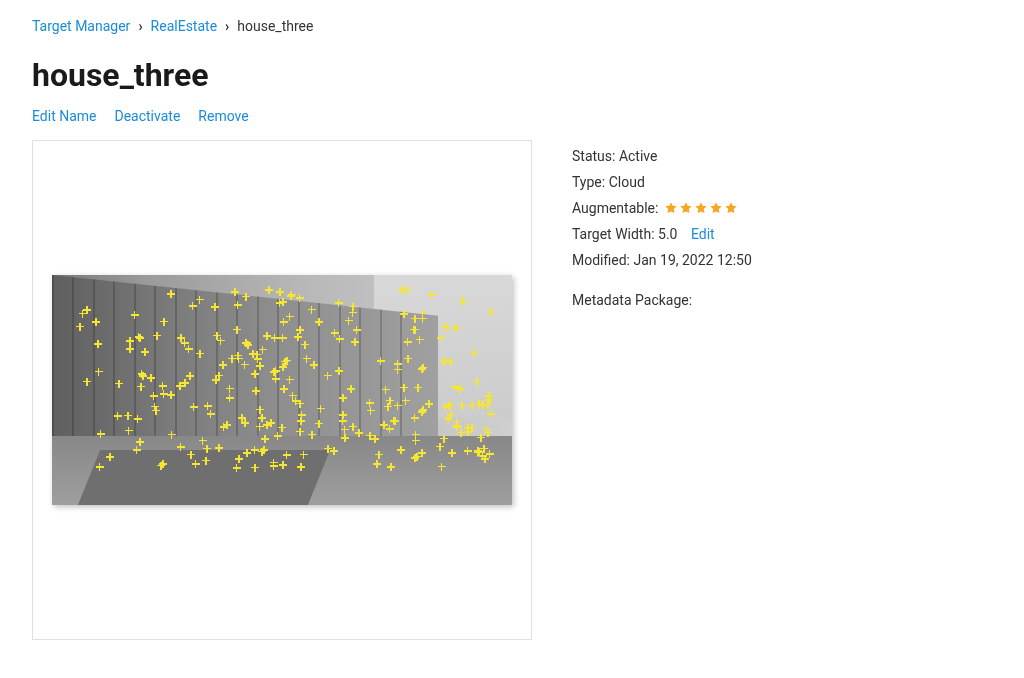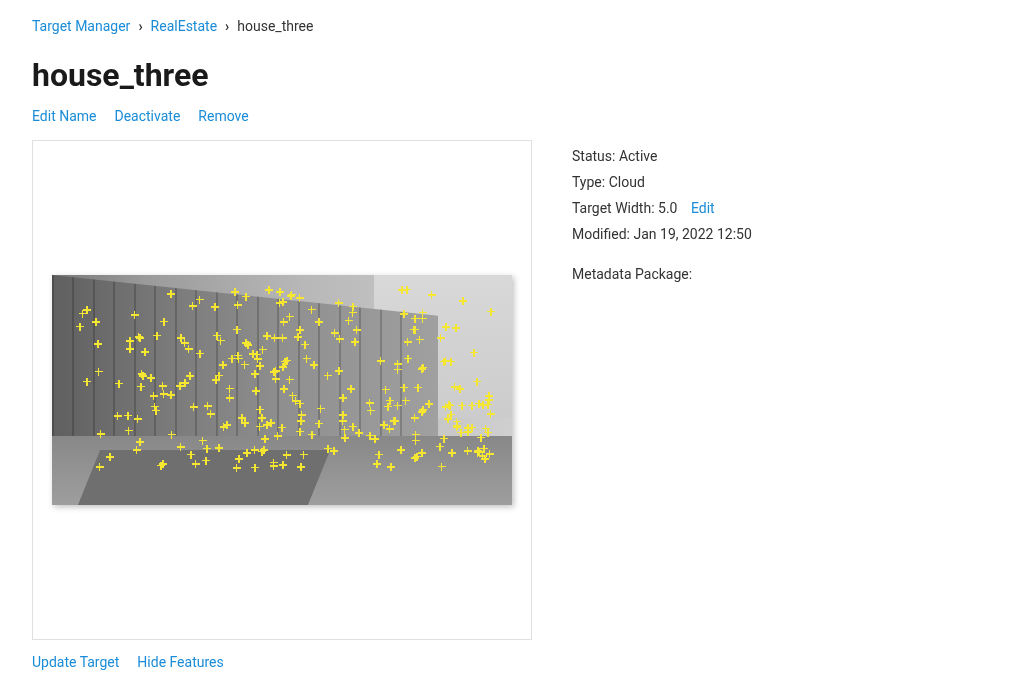--- a/index.html
+++ b/index.html
@@ -409,36 +409,52 @@
           <div class="feature-pt" style="left: 327.017px; top: 179.689px;"></div>
           <div class="feature-pt" style="left: 408.011px; top: 113.974px;"></div>
           <div class="feature-pt" style="left: 183.415px; top: 16.9743px;"></div>
           <div class="feature-pt" style="left: 76.3661px; top: 140.631px;"></div>
           <div class="feature-pt" style="left: 221.5px; top: 187.668px;"></div>
           <div class="feature-pt" style="left: 291.097px; top: 140.172px;"></div>
           <div class="feature-pt" style="left: 128.955px; top: 63.1141px;"></div>
           <div class="feature-pt" style="left: 431.955px; top: 173.705px;"></div>
         </div>
     </div>
-    <div class="below-actions">
-      <a>Update Target</a>
-      <a>Hide Features</a>
-    </div>
   </div>
 
   <div class="meta">
     <div class="meta-row">
       <span class="label">Status:</span>
       <span>Active</span>
     </div>
     <div class="meta-row">
       <span class="label">Type:</span>
       <span>Cloud</span>
     </div>
     <div class="meta-row">
+      <span class="label">Augmentable:</span>
+      <span class="stars" id="stars">
+          <span class="star"><svg viewBox="0 0 24 24">
+              <path d="M12 2l2.9 6.3 6.9.8-5.1 4.7 1.4 6.8L12 17.8 5.9 20.6l1.4-6.8L2.2 9.1l6.9-.8z"></path>
+            </svg></span>
+          <span class="star"><svg viewBox="0 0 24 24">
+              <path d="M12 2l2.9 6.3 6.9.8-5.1 4.7 1.4 6.8L12 17.8 5.9 20.6l1.4-6.8L2.2 9.1l6.9-.8z"></path>
+            </svg></span>
+          <span class="star"><svg viewBox="0 0 24 24">
+              <path d="M12 2l2.9 6.3 6.9.8-5.1 4.7 1.4 6.8L12 17.8 5.9 20.6l1.4-6.8L2.2 9.1l6.9-.8z"></path>
+            </svg></span>
+          <span class="star"><svg viewBox="0 0 24 24">
+              <path d="M12 2l2.9 6.3 6.9.8-5.1 4.7 1.4 6.8L12 17.8 5.9 20.6l1.4-6.8L2.2 9.1l6.9-.8z"></path>
+            </svg></span>
+          <span class="star"><svg viewBox="0 0 24 24">
+              <path d="M12 2l2.9 6.3 6.9.8-5.1 4.7 1.4 6.8L12 17.8 5.9 20.6l1.4-6.8L2.2 9.1l6.9-.8z"></path>
+            </svg></span>
+        </span>
+    </div>
+    <div class="meta-row">
       <span class="label">Target Width:</span>
       <span>5.0</span>
       <a>Edit</a>
     </div>
     <div class="meta-row">
       <span class="label">Modified:</span>
       <span>Jan 19, 2022 12:50</span>
     </div>
     <div class="meta-row spaced-top">
       <span class="label">Metadata Package:</span>

